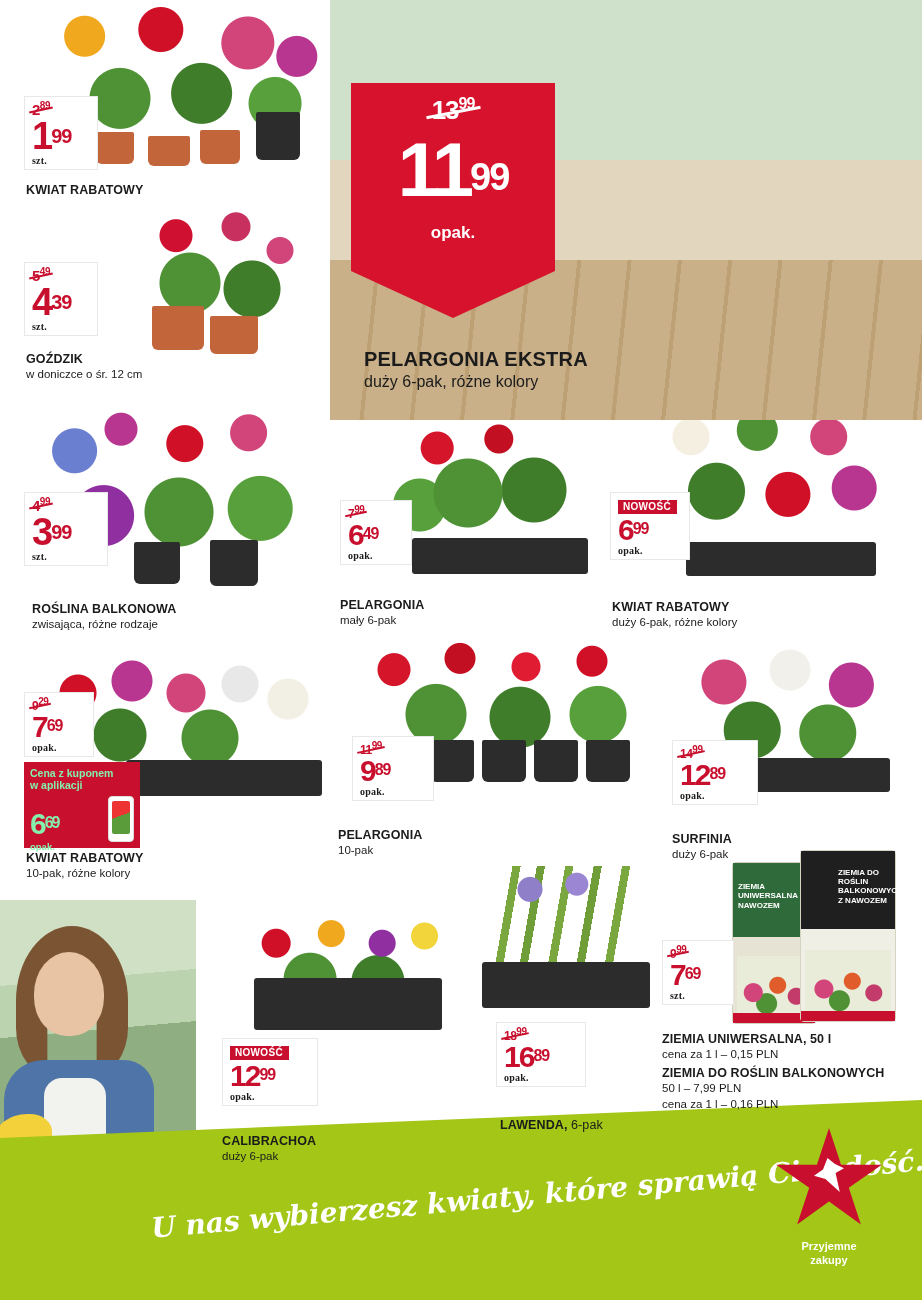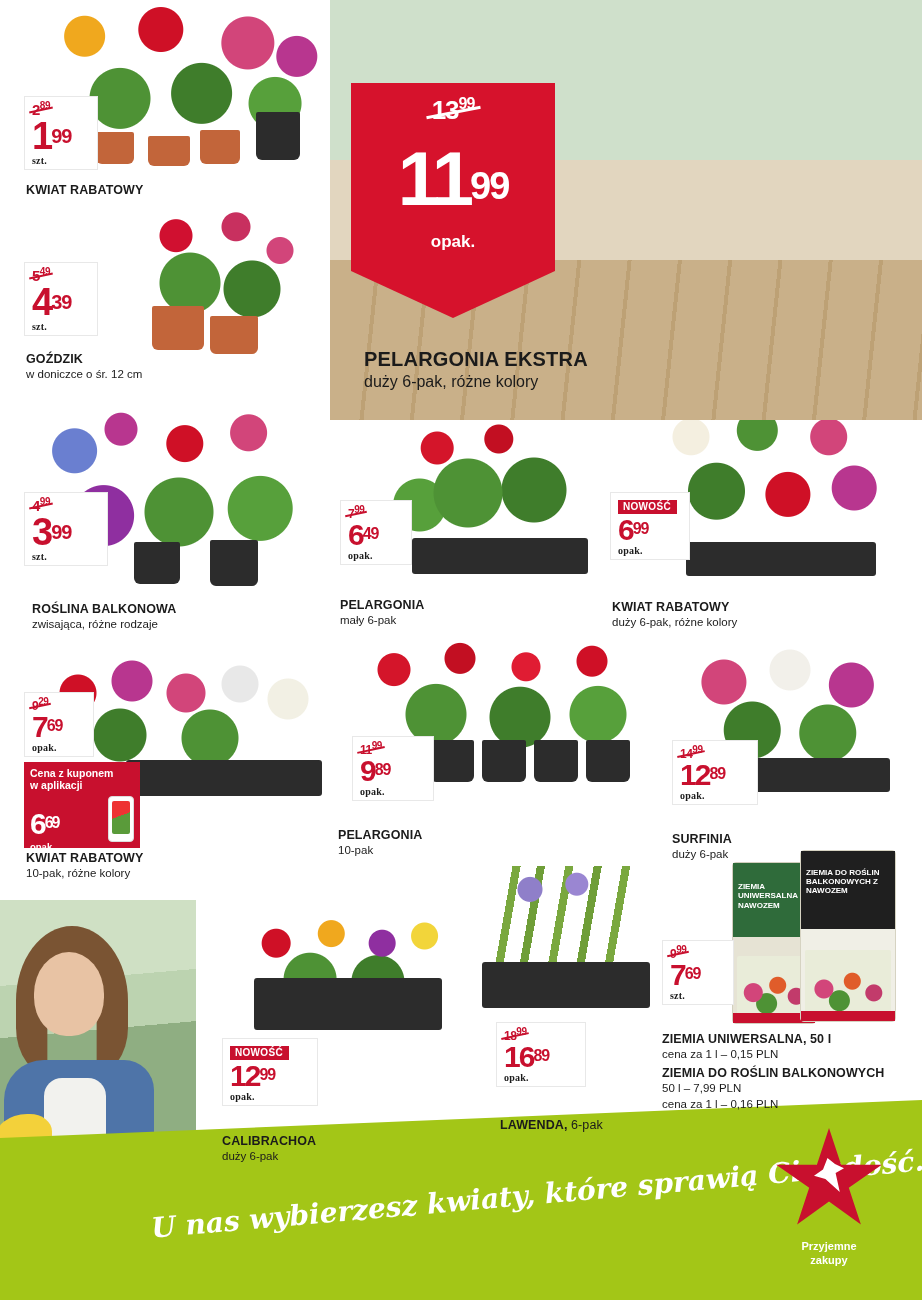--- a/index.html
+++ b/index.html
@@ -91,34 +91,34 @@
   .hero-tag .hold {
     font-size: 26px; font-weight: 700; display: inline-block;
     position: relative; margin-top: 12px; letter-spacing: -1px;
   }
   .hero-tag .hold sup { font-size: 16px; vertical-align: super; }
   .hero-tag .hold:after {
     content: ""; position: absolute; left: -6px; right: -6px; top: 50%;
     height: 3px; background: #fff; transform: rotate(-11deg);
   }
   .hero-tag .hnow {
-    font-weight: 800; letter-spacing: -4px; display: block; margin-top: 9px; text-align: center;
+    font-weight: 800; letter-spacing: -4px; display: block; margin-top: 0; text-align: center;
   }
   .hero-tag .hnow .int { font-size: 76px; }
   .hero-tag .hnow .dec { font-size: 38px; vertical-align: super; letter-spacing: -2px; }
   .hero-tag .hunit { font-size: 17px; font-weight: 700; display: block; margin-top: 10px; }
 
   .hero-cap { position: absolute; left: 364px; top: 348px; z-index: 8; }
   .hero-cap .t1 { font-size: 20px; font-weight: 700; color: #1b1b1b; letter-spacing: .2px; }
   .hero-cap .t2 { font-size: 16px; color: #1b1b1b; margin-top: 2px; }
 
   
   .coupon {
     position: absolute; left: 24px; top: 762px; width: 116px; height: 86px;
-    background: #c8102e; color: #ffffff; z-index: 7; padding: 5px 6px;
+    background: #c8102e; color: #86efac; z-index: 7; padding: 5px 6px;
   }
   .coupon .ct { font-size: 10.5px; font-weight: 700; line-height: 1.15; }
   .coupon .cp { font-weight: 800; letter-spacing: -2px; margin-top: 16px; }
   .coupon .cp .int { font-size: 30px; }
   .coupon .cp .dec { font-size: 16px; vertical-align: super; }
   .coupon .cu { font-size: 9.5px; font-weight: 700; }
   .coupon .phone {
     position: absolute; right: 6px; bottom: 6px; width: 26px; height: 46px;
     background: #fff; border-radius: 4px; border: 1px solid #ddd;
   }
@@ -518,21 +518,21 @@
     <div class="bagtop" style="background:#2f6b3a;"></div>
     <div class="bagtext" style="color:#fff; top:12%;">
       <span>ZIEMIA UNIWERSALNA Z NAWOZEM</span>
     </div>
     <div class="bagflowers"></div>
     <div class="strip"></div>
   </div>
 
   <div class="bag" style="left:800px; top:850px; width:96px; height:172px; background:#f0efe6; border:1px solid #d6d3c2;">
     <div class="bagtop" style="background:#1f1f1f;"></div>
-    <div class="bagtext" style="color:#fff; top:10%;">
+    <div class="bagtext" style="color:#fff; top:10%;margin-left:32px;">
       <span>ZIEMIA DO ROŚLIN BALKONOWYCH Z NAWOZEM</span>
     </div>
     <div class="bagflowers"></div>
     <div class="strip"></div>
   </div>
 
   <div class="ptag small" style="left:662px; top:940px; width:72px;">
     <span class="old">
       <span>9</span><sup>99</sup>
     </span>

